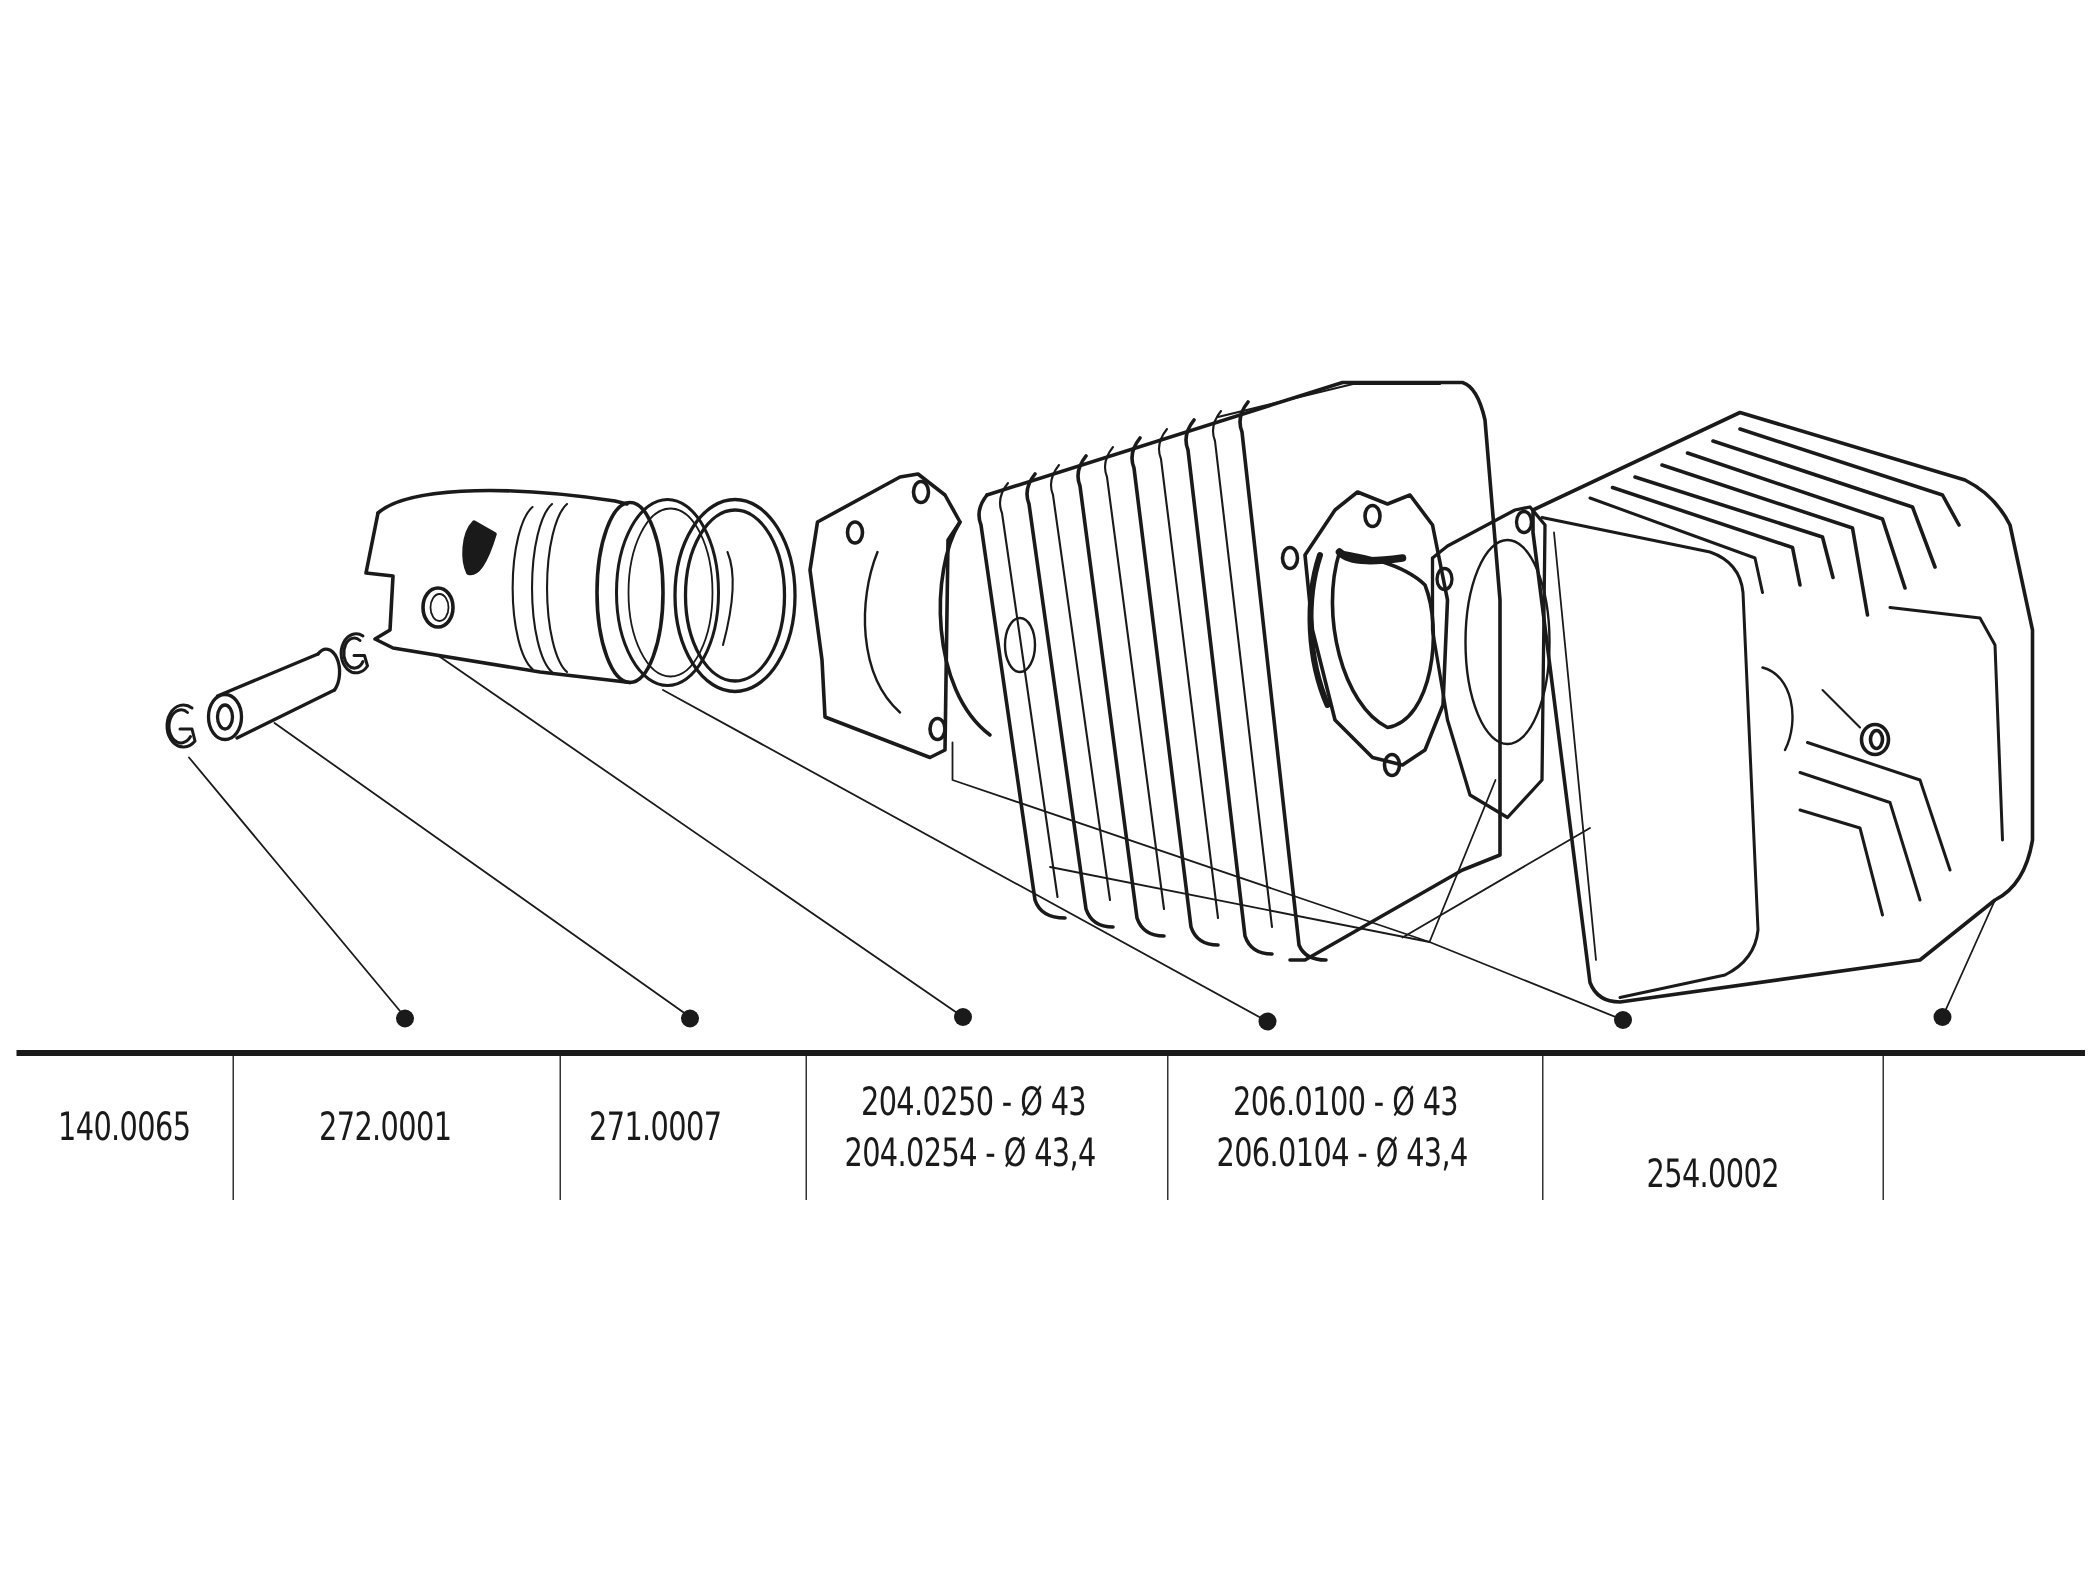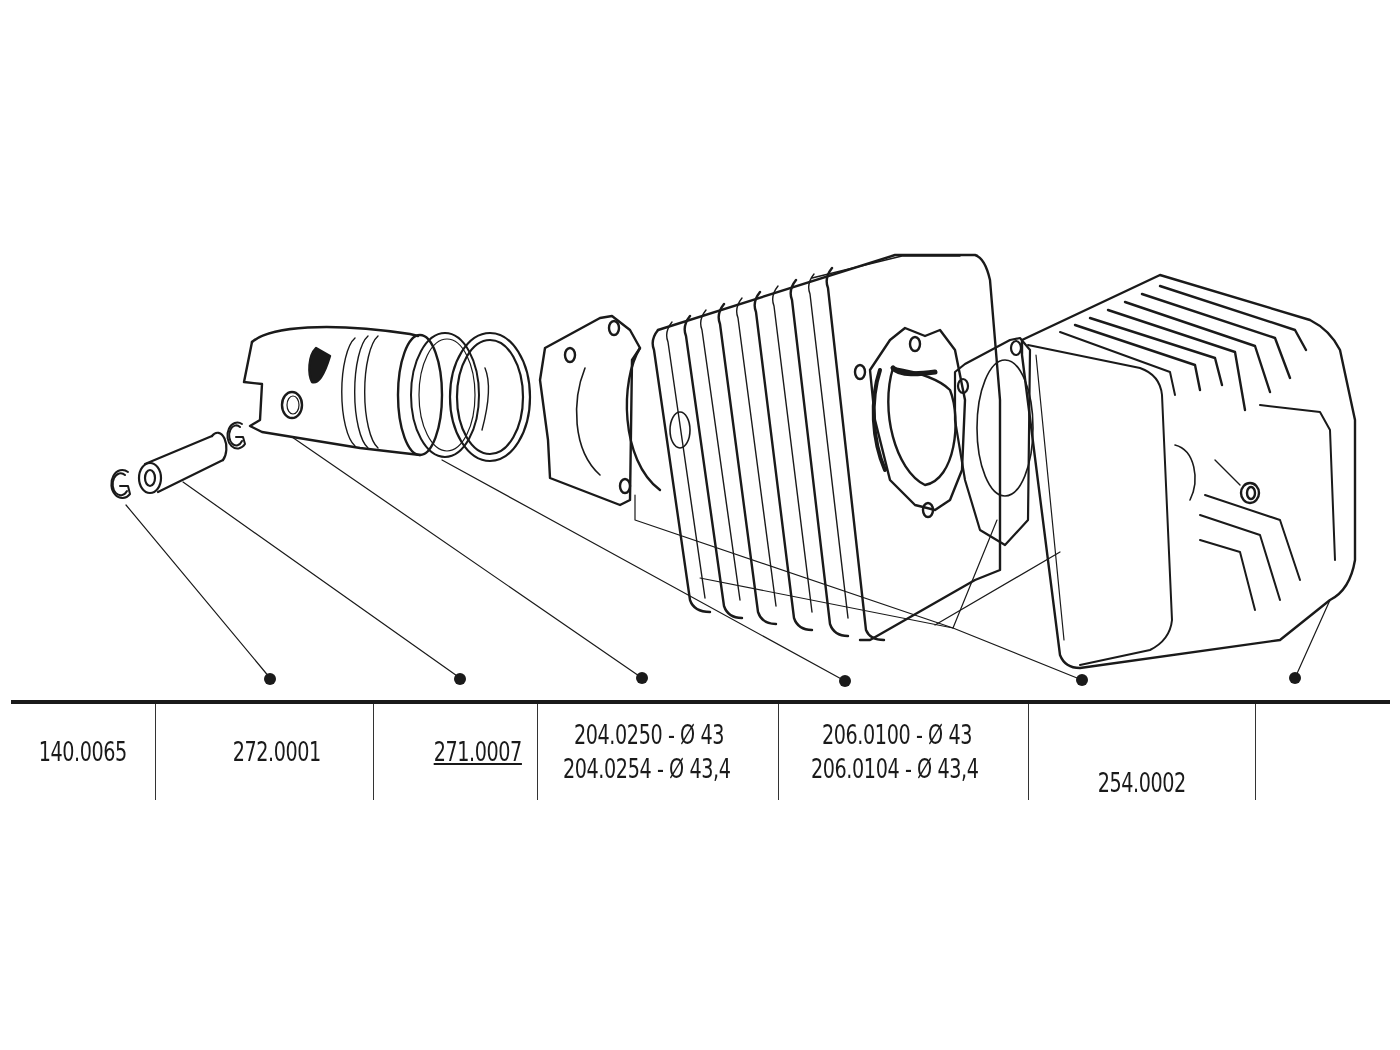--- a/index.html
+++ b/index.html
@@ -143,26 +143,26 @@
 </svg>
 
 <div id="parts-rule"></div>
 
 <div id="parts-table">
   <div class="cell" style="left:11px;width:144px;">
     <span class="line">140.0065</span>
   </div>
   <div class="divider" style="left:155px;"></div>
 
-  <div class="cell" style="left:168px;width:217px;">
+  <div class="cell" style="left:148px;width:217px;">
     <span class="line">272.0001</span>
   </div>
   <div class="divider" style="left:373px;"></div>
 
-  <div class="cell" style="left:396px;width:163px;text-decoration:underline;">
+  <div class="cell" style="left:355px;width:163px;">
     <span class="line">271.0007</span>
   </div>
   <div class="divider" style="left:537px;"></div>
 
   <div class="cell" style="left:538px;width:240px;align-items:center;">
     <span class="line" style="transform-origin:left center;margin-left:14px;">204.0250 - Ø 43</span>
     <span class="line" style="transform-origin:left center;margin-left:14px;">204.0254 - Ø 43,4</span>
   </div>
   <div class="divider" style="left:778px;"></div>
 

